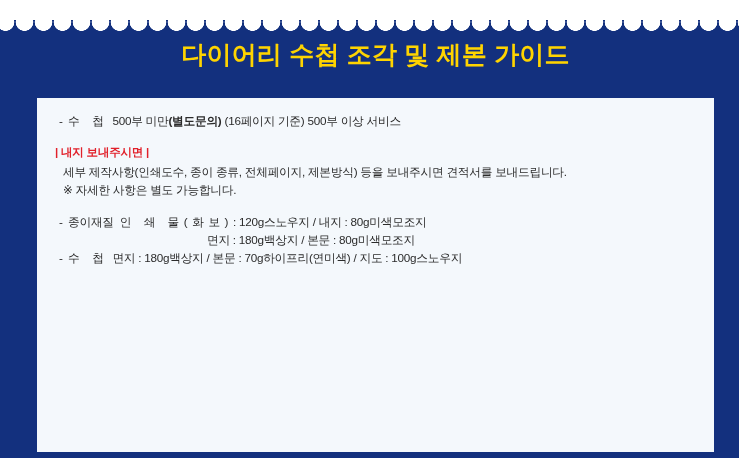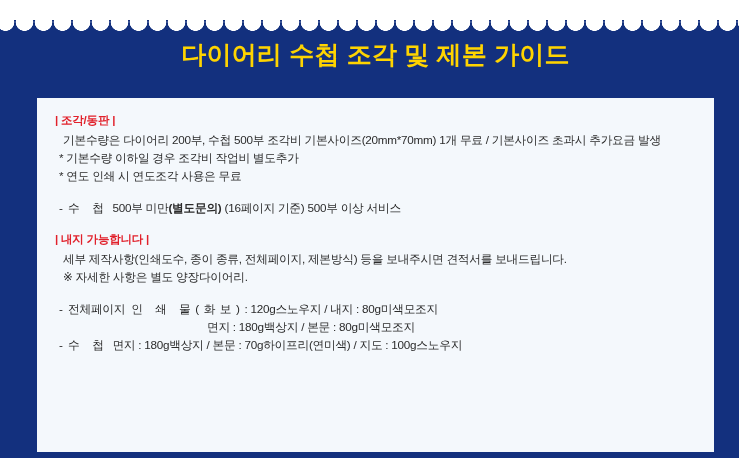--- a/index.html
+++ b/index.html
@@ -83,45 +83,39 @@
 <div class="page">
 
   <div class="banner">
     <div class="scallop"></div>
 
     <div class="banner-title">다이어리 수첩 조각 및 제본 가이드</div>
 
     <div class="card">
       <div class="card-inner">
 
-        <div class="section">
-          <div class="sec-head">| 조각/동판 |</div>
-          <div class="line l-i1">기본수량은 다이어리 200부, 수첩 500부 조각비 기본사이즈(20mm*70mm) 1개 무료 / 기본사이즈 초과시 추가요금 발생</div>
-          <div class="line l-i2">* 기본수량 이하일 경우 조각비 작업비 별도추가</div>
-          <div class="line l-i2">* 연도 인쇄 시 연도조각 사용은 무료</div>
-        </div>
 
         <div class="section">
 
 
           <div class="line l-i2">
             <span class="dash">-</span><span class="sp-xwide">수</span><span class="sp-mid">첩</span><span>500부 미만</span><span class="b">(별도문의)</span>&nbsp;<span>(16페이지 기준) 500부 이상 서비스</span>
           </div>
         </div>
 
         <div class="section">
-          <div class="sec-head">| 내지 가능합니다 |</div>
+          <div class="sec-head">| 내지 보내주시면 |</div>
           <div class="line l-i1">세부 제작사항(인쇄도수, 종이 종류, 전체페이지, 제본방식) 등을 보내주시면 견적서를 보내드립니다.</div>
-          <div class="line l-i1">※ 자세한 사항은 별도 양장다이어리.</div>
+          <div class="line l-i1">※ 자세한 사항은 별도 가능합니다.</div>
         </div>
 
         <div class="section">
 
           <div class="line l-i2">
-            <span class="dash">-</span><span>전체페이지</span>&nbsp;&nbsp;<span class="sp-wide">인 쇄 물(화보)</span><span>: 120g스노우지 / 내지 : 80g미색모조지</span>
+            <span class="dash">-</span><span>종이재질</span>&nbsp;&nbsp;<span class="sp-wide">인 쇄 물(화보)</span><span>: 120g스노우지 / 내지 : 80g미색모조지</span>
           </div>
 
           <div class="line l-i3">면지 : 180g백상지 / 본문 : 80g미색모조지</div>
 
           <div class="line l-i2">
             <span class="dash">-</span><span class="sp-xwide">수</span><span class="sp-mid">첩</span><span>면지 : 180g백상지 / 본문 : 70g하이프리(연미색) / 지도 : 100g스노우지</span>
           </div>
         </div>
 
       </div>

